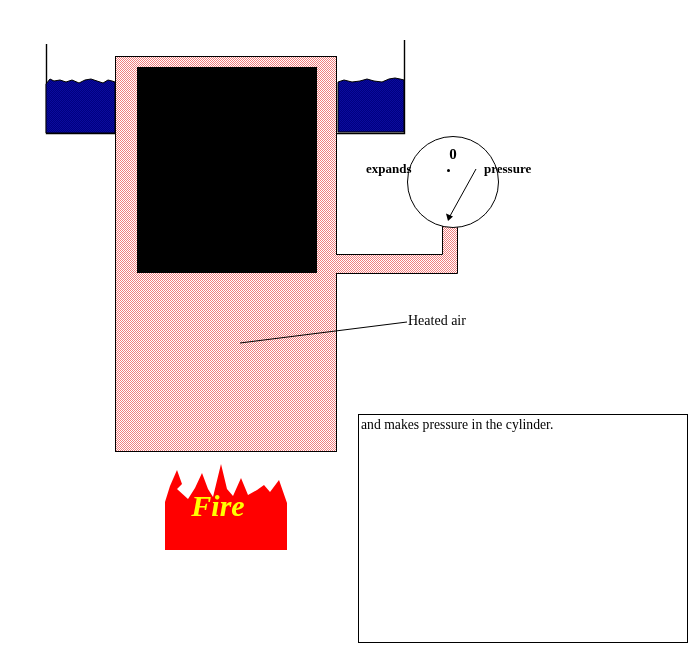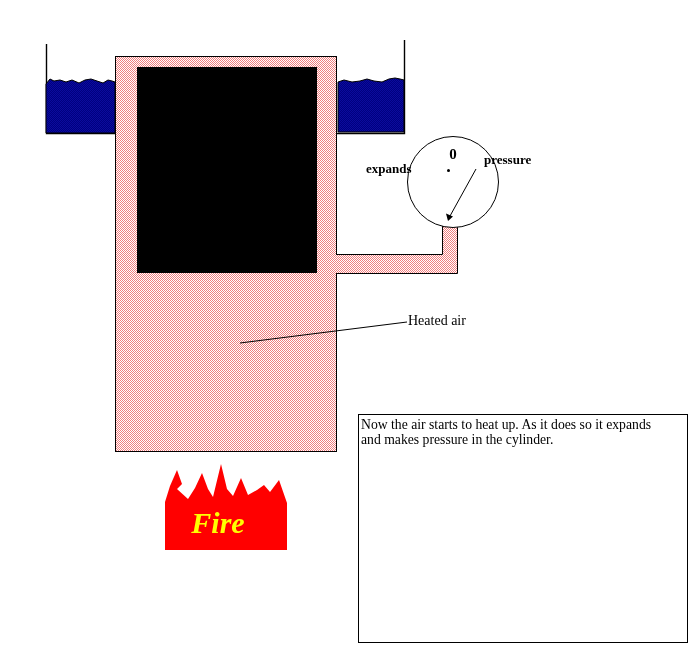--- a/index.html
+++ b/index.html
@@ -11,21 +11,21 @@
     overflow:hidden;
   }
   .canvas svg{position:absolute;left:0;top:0;}
   .label{position:absolute;color:#000;white-space:nowrap;}
   .gauge-label{font-weight:bold;font-size:13px;}
   .gauge-zero{font-weight:bold;font-size:15px;width:20px;text-align:center;}
   .heated-air{font-size:14px;}
   .fire-text{
     font-style:italic;font-weight:bold;
     font-size:30px;color:#ffff00;
-    width:64px;text-align:center;line-height:1;margin-top:17px;
+    width:64px;text-align:center;line-height:1;
   }
   .textbox{
     position:absolute;left:358px;top:414px;
     width:330px;height:229px;
     border:1px solid #000;
     box-sizing:border-box;
     padding:2px 0 0 2px;
     font-size:13.7px;
   }
   .tb-line{height:15.3px;line-height:15.3px;white-space:pre;}
@@ -71,26 +71,25 @@
     <line x1="476" y1="169" x2="450" y2="216" stroke="#000" stroke-width="1"></line>
     <polygon points="448,221 446,213.5 453,216.5" fill="#000"></polygon>
 
     <line x1="240" y1="343" x2="407" y2="322" stroke="#000" stroke-width="1"></line>
 
     <polygon points="165,550 165,502 170,486 177,470 182,484 177,489 188,499 195,488 202,473 208,489 213,497 221,464 227,489 233,496 241,478 248,495 257,490 264,485 270,492 279,480 287,503 287,550" fill="#ff0000"></polygon>
   </svg>
 
   <div class="label gauge-label" style="left:366px;top:161px;">expands</div>
   <div class="label gauge-zero" style="left:443px;top:146px;">0</div>
-  <div class="label gauge-label" style="left:484px;top:152px;">pressure</div>
+  <div class="label gauge-label" style="left:484px;top:161px;">pressure</div>
 
   <div class="label heated-air" style="left:408px;top:313px;text-align:right;">Heated air</div>
 
   <div class="label fire-text" style="left:186px;top:491px;">Fire</div>
 
   <div class="textbox">
-    <div class="tb-line">Now the air starts to heat up. As it does so it expands</div>
     <div class="tb-line">and makes pressure in the cylinder.</div>
     <div class="tb-line"></div>
     <div class="tb-line"></div>
   </div>
 
 </div>
 
 </body></html>

